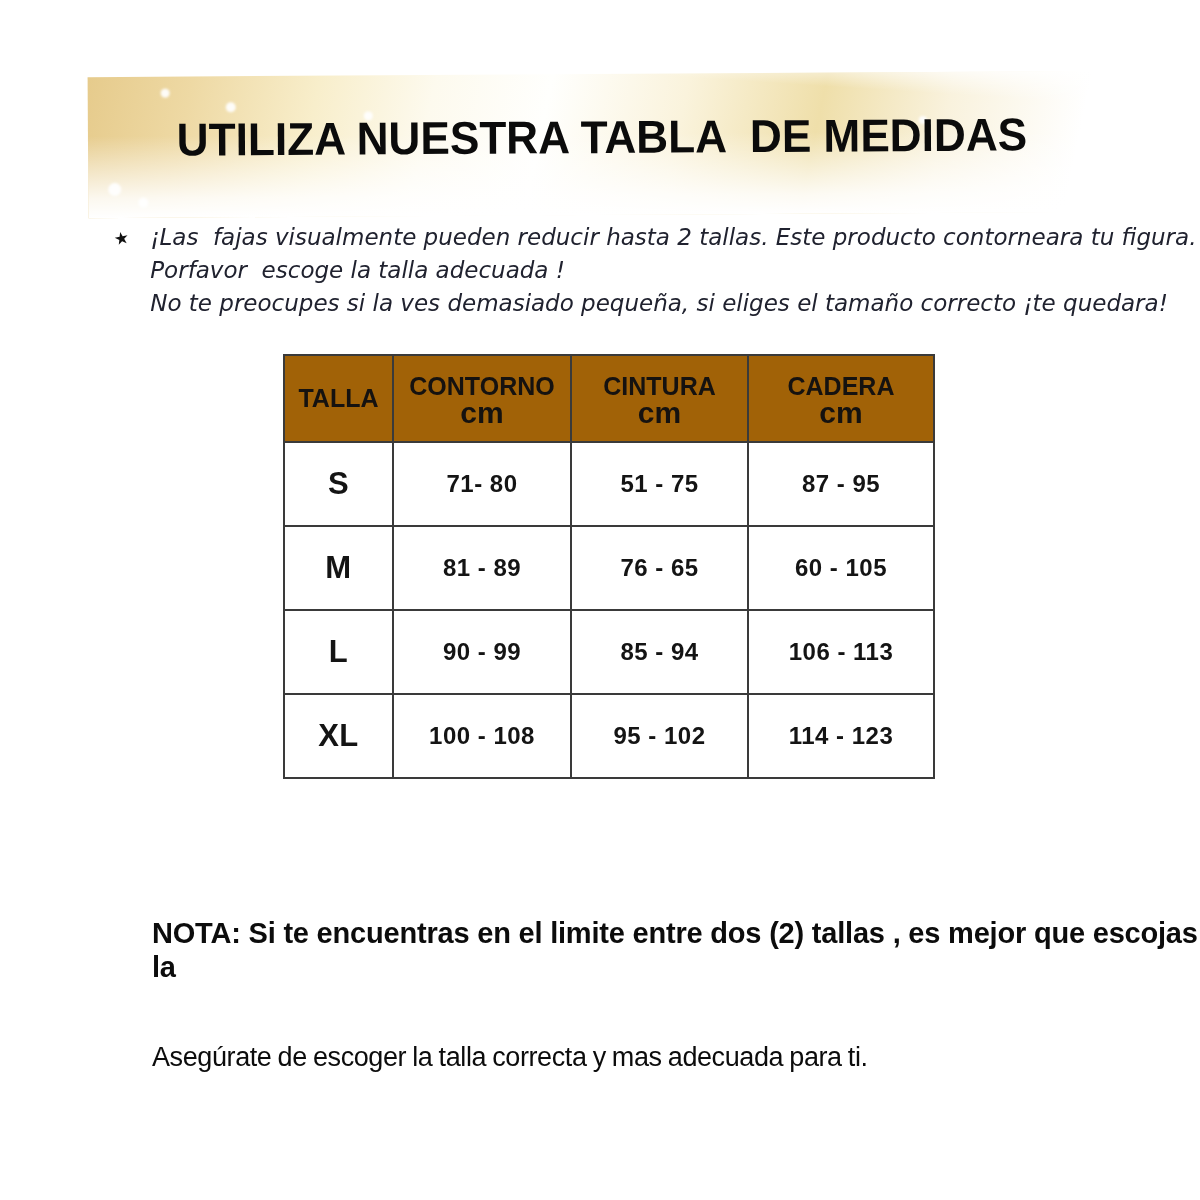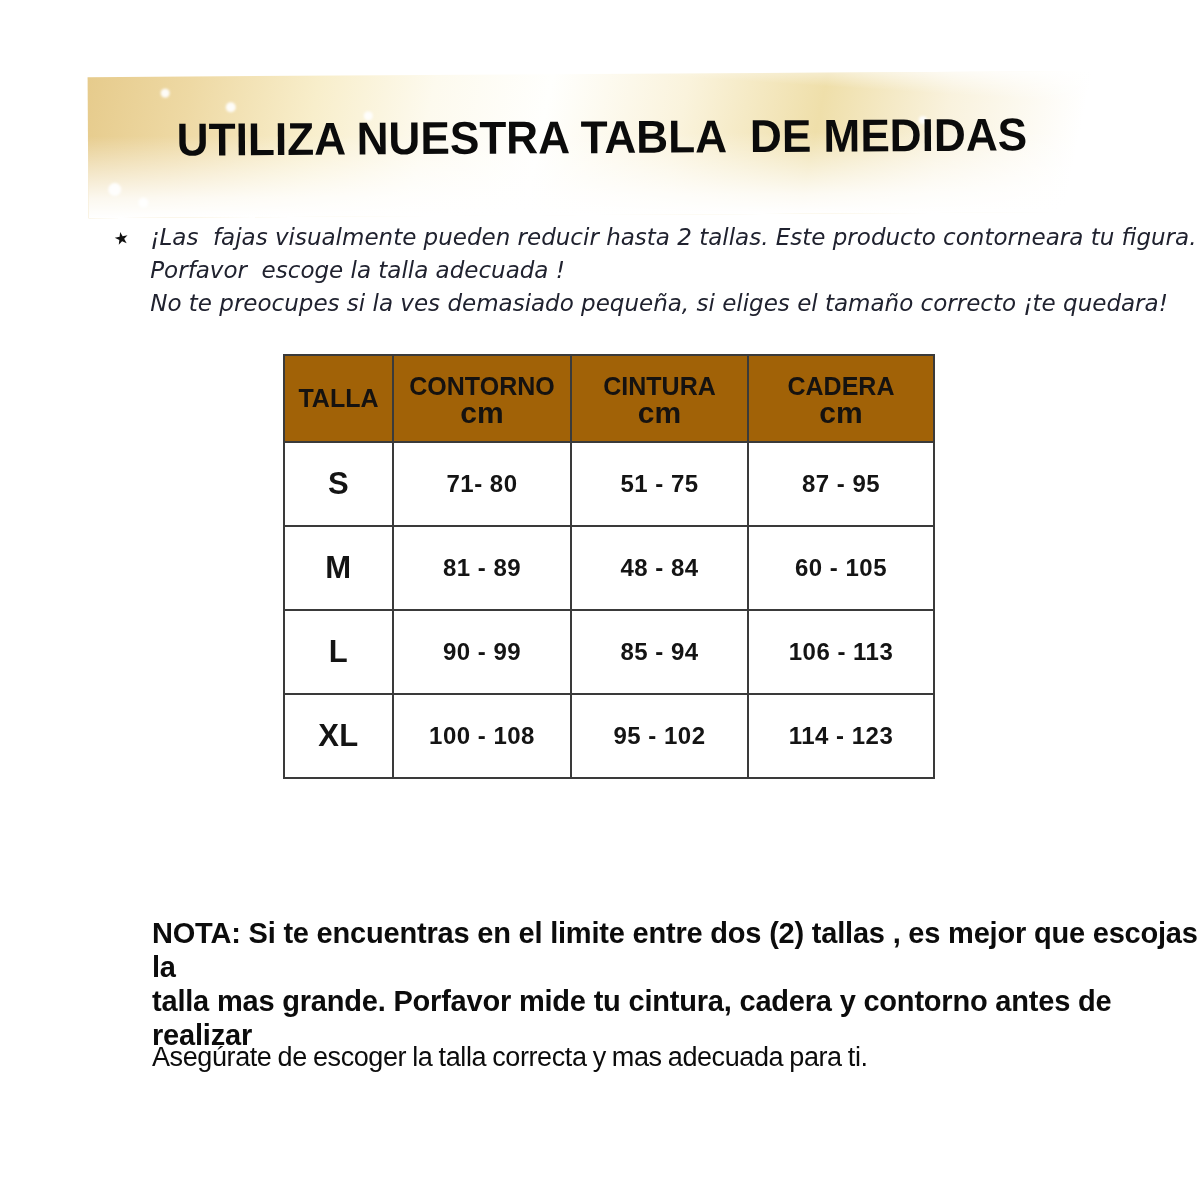--- a/index.html
+++ b/index.html
@@ -170,21 +170,21 @@
   <tr>
     <td class="talla-cell">S</td>
     <td>71- 80</td>
     <td>51 - 75</td>
     <td>87 - 95</td>
   </tr>
 
   <tr>
     <td class="talla-cell">M</td>
     <td>81 - 89</td>
-    <td>48 - 84</td>
+    <td>76 - 65</td>
     <td>60 - 105</td>
   </tr>
 
   <tr>
     <td class="talla-cell">L</td>
     <td>90 - 99</td>
     <td>85 - 94</td>
     <td>106 - 113</td>
   </tr>
 
@@ -193,15 +193,14 @@
     <td>100 - 108</td>
     <td>95 - 102</td>
     <td>114 - 123</td>
   </tr>
 
 </tbody>
 </table>
 
 <div class="nota">
     <div>NOTA: Si te encuentras en el limite entre dos (2) tallas , es mejor que escojas la</div>
-    <div>talla mas grande. Porfavor mide tu cintura, cadera y contorno antes de realizar</div>
   </div>
 <div class="final-note">Asegúrate de escoger la talla correcta y mas adecuada para ti.</div>
 
 </body></html>

